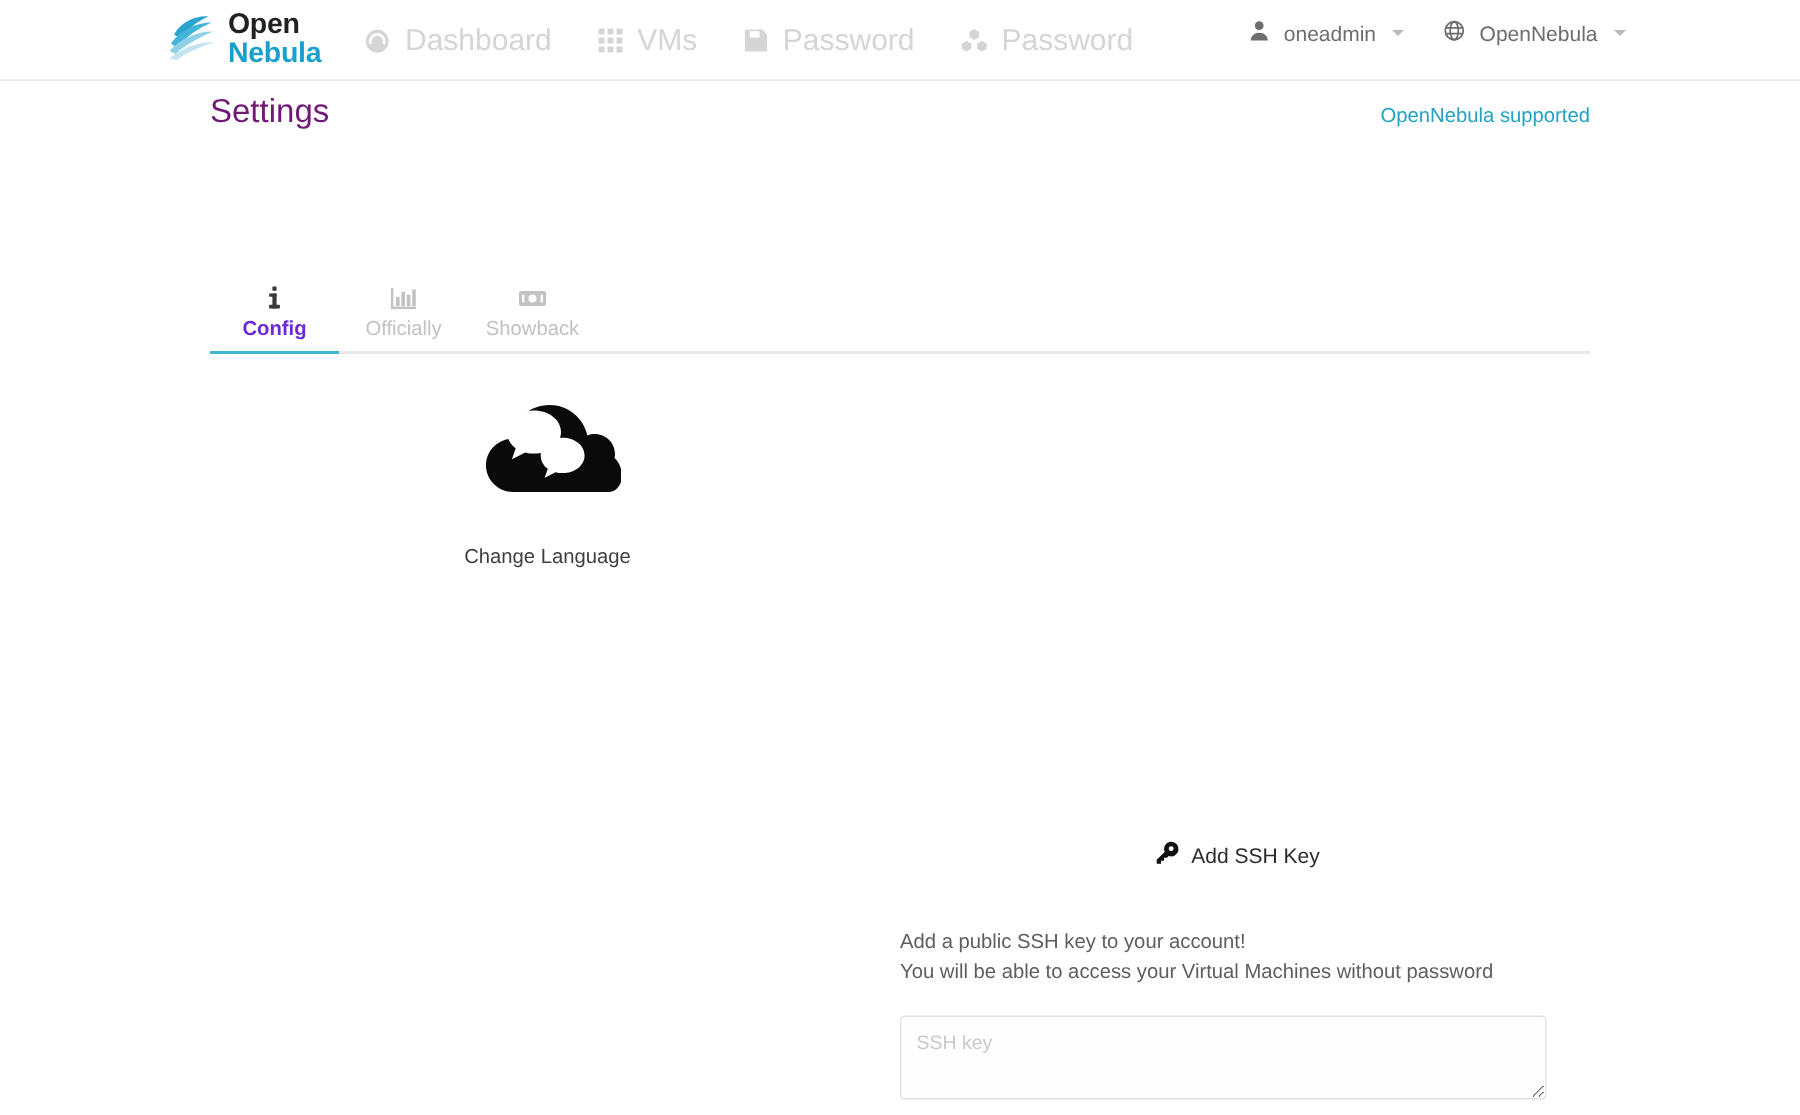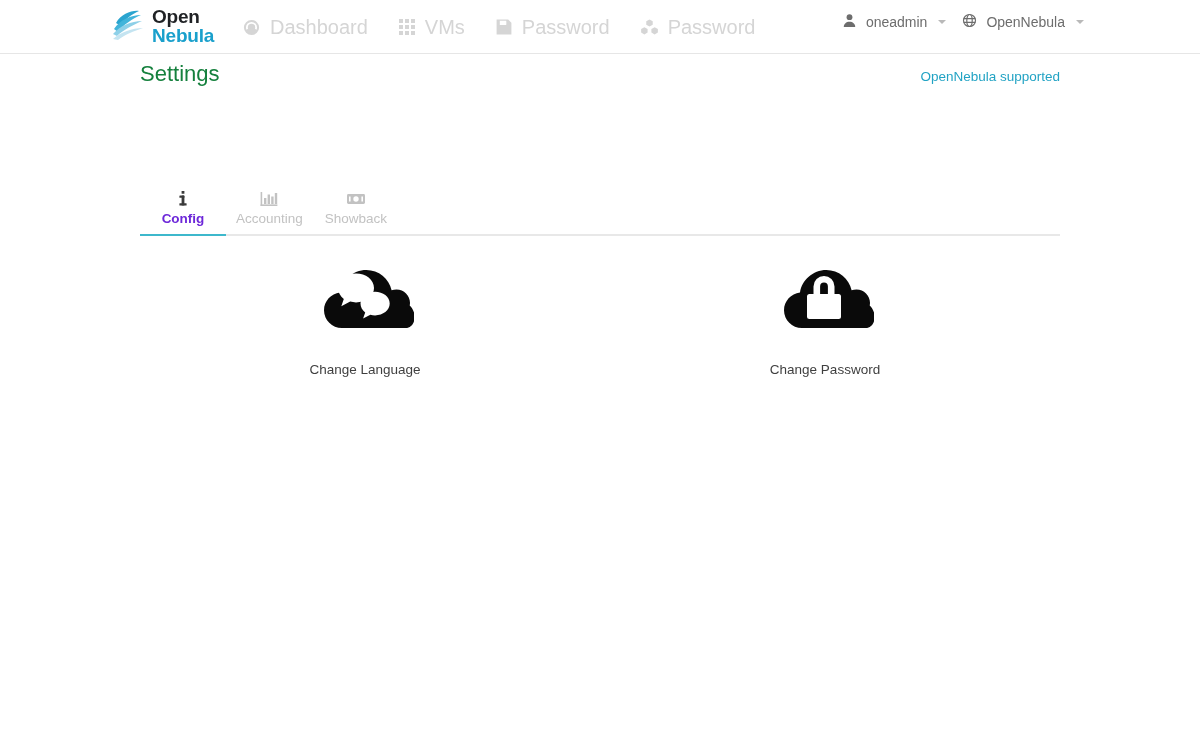--- a/index.html
+++ b/index.html
@@ -56,21 +56,21 @@
     white-space: nowrap;
   }
   .navitem svg { display: block; }
 
   .userzone {
     position: absolute;
     right: 116px; top: 0;
     height: 44px;
     display: flex;
     align-items: center;
-    gap: 16px;
+    gap: 26px;
   }
   .userbtn {
     display: flex; align-items: center;
     gap: 9px;
     color: #6d6d6d;
     font-size: 14px;
     cursor: pointer;
     white-space: nowrap;
   }
   .caret {
@@ -89,21 +89,21 @@
   .titlerow {
     position: absolute;
     left: 140px; top: 7px;
     width: 920px;
     display: flex;
     align-items: baseline;
     justify-content: space-between;
   }
   .page-title {
     font-size: 22px;
-    color: #15803d;
+    color: #701a75;
     font-weight: normal;
     margin: 0;
   }
   .supported {
     font-size: 13.5px;
     color: #22a3c4;
     cursor: pointer;
   }
 
   
@@ -329,21 +329,21 @@
       <span class="tab-icon">
         <svg width="18" height="18" viewBox="0 0 18 18" fill="currentColor">
           <rect x="0.6" y="2" width="1.6" height="14"></rect>
           <rect x="0.6" y="14.4" width="16.8" height="1.6"></rect>
           <rect x="4" y="8" width="2.4" height="6"></rect>
           <rect x="7.6" y="4.5" width="2.4" height="9.5"></rect>
           <rect x="11.2" y="6.5" width="2.4" height="7.5"></rect>
           <rect x="14.8" y="3" width="2.4" height="11"></rect>
         </svg>
       </span>
-      <span>Accounting</span>
+      <span>Officially</span>
     </div>
 
     <div class="tab">
       <span class="tab-icon">
         <svg width="20" height="18" viewBox="0 0 20 18" fill="currentColor">
           <rect x="1" y="4" width="18" height="10" rx="1.4"></rect>
           <circle cx="10" cy="9" r="2.7" fill="#ffffff"></circle>
           <rect x="3" y="6.5" width="1.6" height="5" fill="#ffffff"></rect>
           <rect x="15.4" y="6.5" width="1.6" height="5" fill="#ffffff"></rect>
         </svg>
@@ -370,45 +370,45 @@
               </defs>
               <g mask="url(#mChat)">
                 <path d="M26 78c-9.9 0-18-8-18-17.8 0-9.1 7-16.6 16-17.7C25.8 30.2 36.8 20 50.3 20c12.4 0 22.8 8.7 25.3 20.3 1.5-.6 3.2-.9 4.9-.9 7.5 0 13.5 6 13.5 13.4 0 .9-.1 1.8-.3 2.6 3.1 3 4.9 7.1 4.9 11.6 0 6.1-3.4 11-8.9 11H26z" fill="#0a0a0a"></path>
               </g>
             </svg>
           </span>
           <span class="card-label">Change Language</span>
         </div>
       </div>
 
-      <div class="cell-right">
-        <div class="cardbtn">
-          <span class="cloud-icon">
-            <svg width="98" height="88" viewBox="0 0 98 88">
-              <defs>
-                <mask id="mLock">
-                  <rect x="0" y="0" width="98" height="88" fill="#fff"></rect>
-                  <rect x="31" y="44" width="34" height="25" rx="2.5" fill="#000"></rect>
-                  <path d="M37.5 45v-8.5a10.5 10.5 0 0121 0V45h-6.6v-8.5a3.9 3.9 0 00-7.8 0V45z" fill="#000"></path>
-                </mask>
-              </defs>
-              <g mask="url(#mLock)">
-                <path d="M26 78c-9.9 0-18-8-18-17.8 0-9.1 7-16.6 16-17.7C25.8 30.2 36.8 20 50.3 20c12.4 0 22.8 8.7 25.3 20.3 1.5-.6 3.2-.9 4.9-.9 7.5 0 13.5 6 13.5 13.4 0 .9-.1 1.8-.3 2.6 3.1 3 4.9 7.1 4.9 11.6 0 6.1-3.4 11-8.9 11H26z" fill="#0a0a0a"></path>
-              </g>
+
+    </div>
+
+    <div class="row" style="height:236px;">
+
+
+      <div class="sshpanel" style="top:150px;">
+
+        <div class="ssh-head">
+          <span>
+            <svg width="17" height="17" viewBox="0 0 18 18" fill="#111111">
+              <path d="M11.6 1.2a5.2 5.2 0 00-4.8 7.2L1.2 14v2.8h3.1v-2.1h2.1v-2.1h2l1.3-1.3a5.2 5.2 0 102-10.1zm1.5 4.9a1.7 1.7 0 11-1.7-1.7 1.7 1.7 0 011.7 1.7z"></path>
             </svg>
           </span>
-          <span class="card-label">Change Password</span>
+          <span>Add SSH Key</span>
         </div>
+
+        <div class="ssh-desc">
+          <div>Add a public SSH key to your account!</div>
+          <div>You will be able to access your Virtual Machines without password</div>
+        </div>
+
+        <textarea class="ssh-textarea" placeholder="SSH key" style=""></textarea>
+
       </div>
-
-    </div>
-
-    <div class="row" style="height:236px;">
-
-
 
     </div>
 
     <div class="row" style="height:150px; top:0;">
 
       
 
       
 
     </div>

